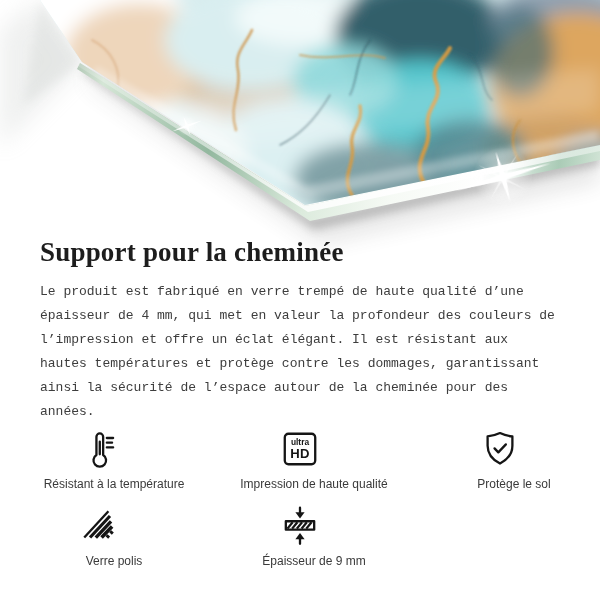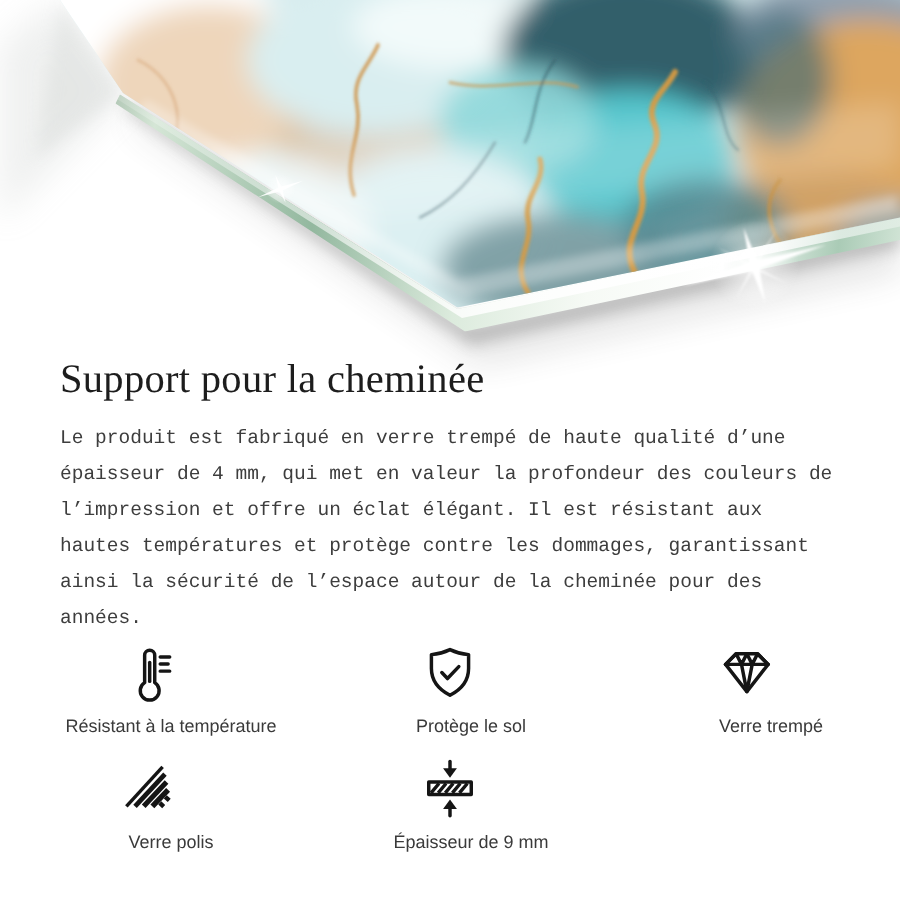--- a/index.html
+++ b/index.html
@@ -17,21 +17,21 @@
   .glass-edge::after{content:"";position:absolute;left:0;top:0;width:600px;height:240px;
       clip-path:polygon(80px 63px,305px 206px,600px 145px,600px 151px,308px 212px,78px 66px);
       background:linear-gradient(97deg,rgba(255,255,255,.1) 10%,rgba(255,255,255,.85) 55%,rgba(255,255,255,.95) 82%,rgba(255,255,255,.3));}
   .panel{position:absolute;left:0;top:0;width:600px;height:230px;
       clip-path:polygon(40px 0px,82px 62px,305px 205px,600px 145px,600px 0px);}
   .sparkle-main{position:absolute;left:435px;top:131px;}
   .sparkle-small{position:absolute;left:165px;top:106px;}
 
   
   .content{position:relative;padding:0 40px;}
-  h1{margin:7px 0 0;font-family:"Liberation Serif", serif;font-weight:400;
+  h1{margin:7px 0 0;font-family:"Liberation Serif", serif;font-weight:700;
      font-size:27px;line-height:35px;color:#1d1d1d;letter-spacing:.2px;}
   .desc{margin:10px 0 0;max-width:525px;font-size:13px;line-height:24px;color:#3d3d3d;font-family:Liberation Mono, monospace;}
 
   
   .features{margin-top:4px;display:grid;grid-template-columns:repeat(3,1fr);row-gap:13px;}
   .feature{display:flex;flex-direction:column;align-items:center;}
   .feature svg{width:42px;height:42px;display:block;}
   .feature .flabel{margin-top:7px;font-size:12px;line-height:15px;color:#3a3a3a;text-align:left;padding-left:28px;}
   .ic{stroke:#151515;stroke-width:2.2;fill:none;stroke-linecap:round;stroke-linejoin:round;}
   .icf{fill:#151515;stroke:none;}
@@ -149,40 +149,37 @@
 
     <div class="feature">
       <svg viewBox="0 0 40 40">
         <path class="ic" d="M16.6,25.8 A6,6 0 1 0 23,25.8 L23,8.4 A3.2,3.2 0 0 0 16.6,8.4 Z"></path>
         <path class="ic" stroke-width="1.8" d="M19.8,13 L19.8,25"></path>
         <path class="ic" stroke-width="1.9" d="M26.5,9.5 h6 M26.5,14 h5 M26.5,18.5 h6"></path>
       </svg>
       <span class="flabel">Résistant à la température</span>
     </div>
 
+    <div class="feature">
+      <svg viewBox="0 0 40 40">
+        <rect class="ic" x="5.5" y="5.5" width="29" height="29" rx="3.5" stroke-width="2.6"></rect>
+        <text x="20" y="16.5" text-anchor="middle" font-family="Liberation Sans, sans-serif" font-size="8" font-weight="700" fill="#151515">ultra</text>
+        <text x="20" y="29" text-anchor="middle" font-family="Liberation Sans, sans-serif" font-size="12.5" font-weight="700" letter-spacing="0.3" fill="#151515">HD</text>
+      </svg>
+      <span class="flabel">Impression de haute qualité</span>
+    </div>
 
     <div class="feature">
       <svg viewBox="0 0 40 40">
         <path class="ic" d="M20,4.8 C23.8,6.6 27.7,7.6 31.8,8 L31.8,16.8 C31.8,25 26.6,30.4 20,33.8 C13.4,30.4 8.2,25 8.2,16.8 L8.2,8 C12.3,7.6 16.2,6.6 20,4.8 Z"></path>
         <path class="ic" d="M14.8,19.4 l3.6,3.8 l7.2,-7.6"></path>
       </svg>
       <span class="flabel">Protège le sol</span>
     </div>
 
-    <div class="feature">
-      <svg viewBox="0 0 40 40">
-        <g class="ic" stroke-width="1.9">
-          <polygon points="11.2,7.5 24.8,7.5 31.5,14.2 18,31.5 4.5,14.2"></polygon>
-          <path d="M4.5,14.2 L31.5,14.2"></path>
-          <path d="M4.5,14.2 L11.2,7.5 L14.6,14.2 L18,7.5 L21.4,14.2 L24.8,7.5 L31.5,14.2"></path>
-          <path d="M14.6,14.2 L18,31.5 L21.4,14.2"></path>
-        </g>
-      </svg>
-      <span class="flabel">Verre trempé</span>
-    </div>
 
     <div class="feature">
       <svg viewBox="0 0 40 40">
         <g stroke="#151515" fill="none" stroke-linecap="butt">
           <path d="M5,31 L28,6" stroke-width="2.2"></path>
           <path d="M10.5,31 L29.5,10.5" stroke-width="3"></path>
           <path d="M16,31 L30.5,15.5" stroke-width="3.2"></path>
           <path d="M21.5,31 L31.5,20.5" stroke-width="3.4"></path>
           <path d="M26.5,31 L32,25" stroke-width="3.4" stroke-dasharray="2.8,2.4"></path>
         </g>

